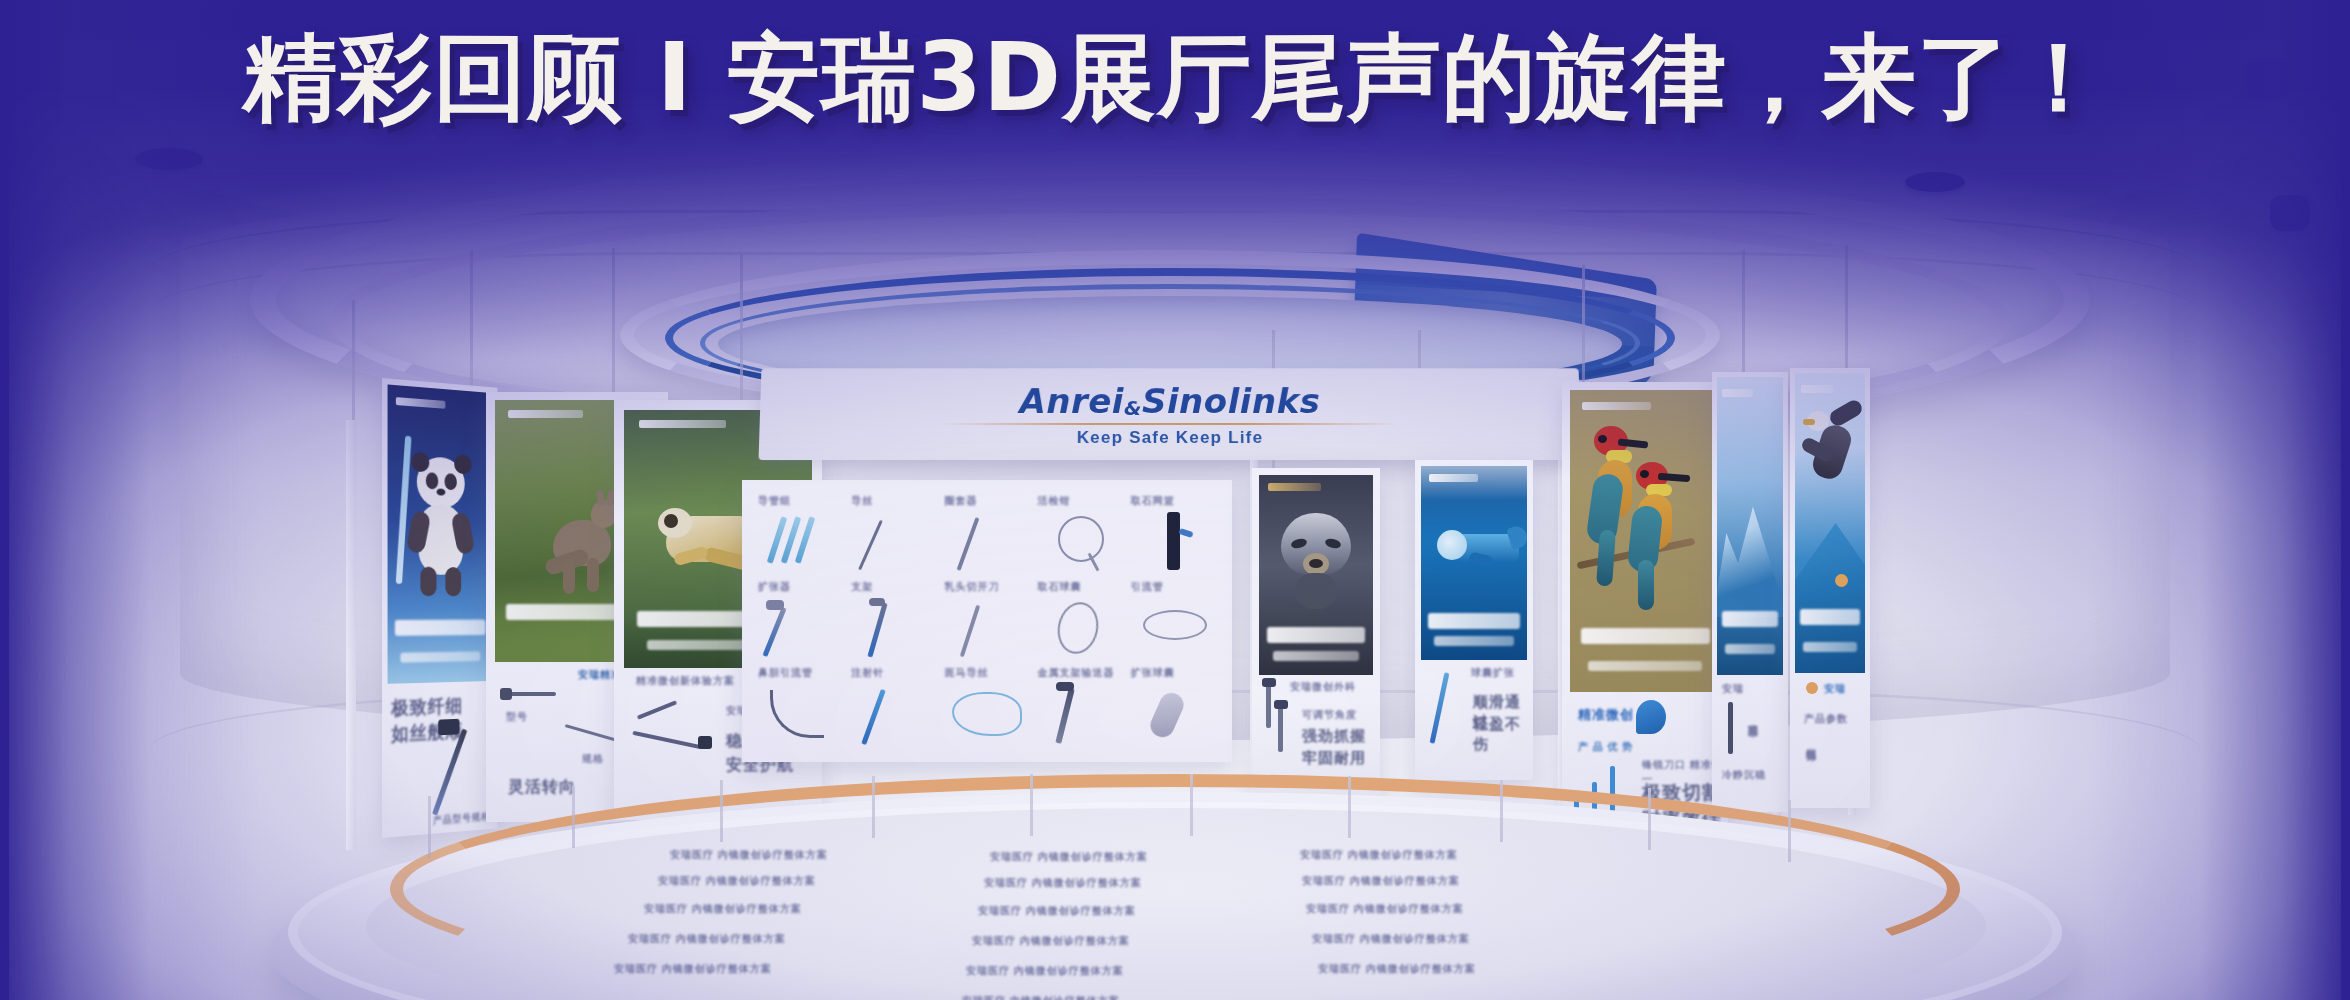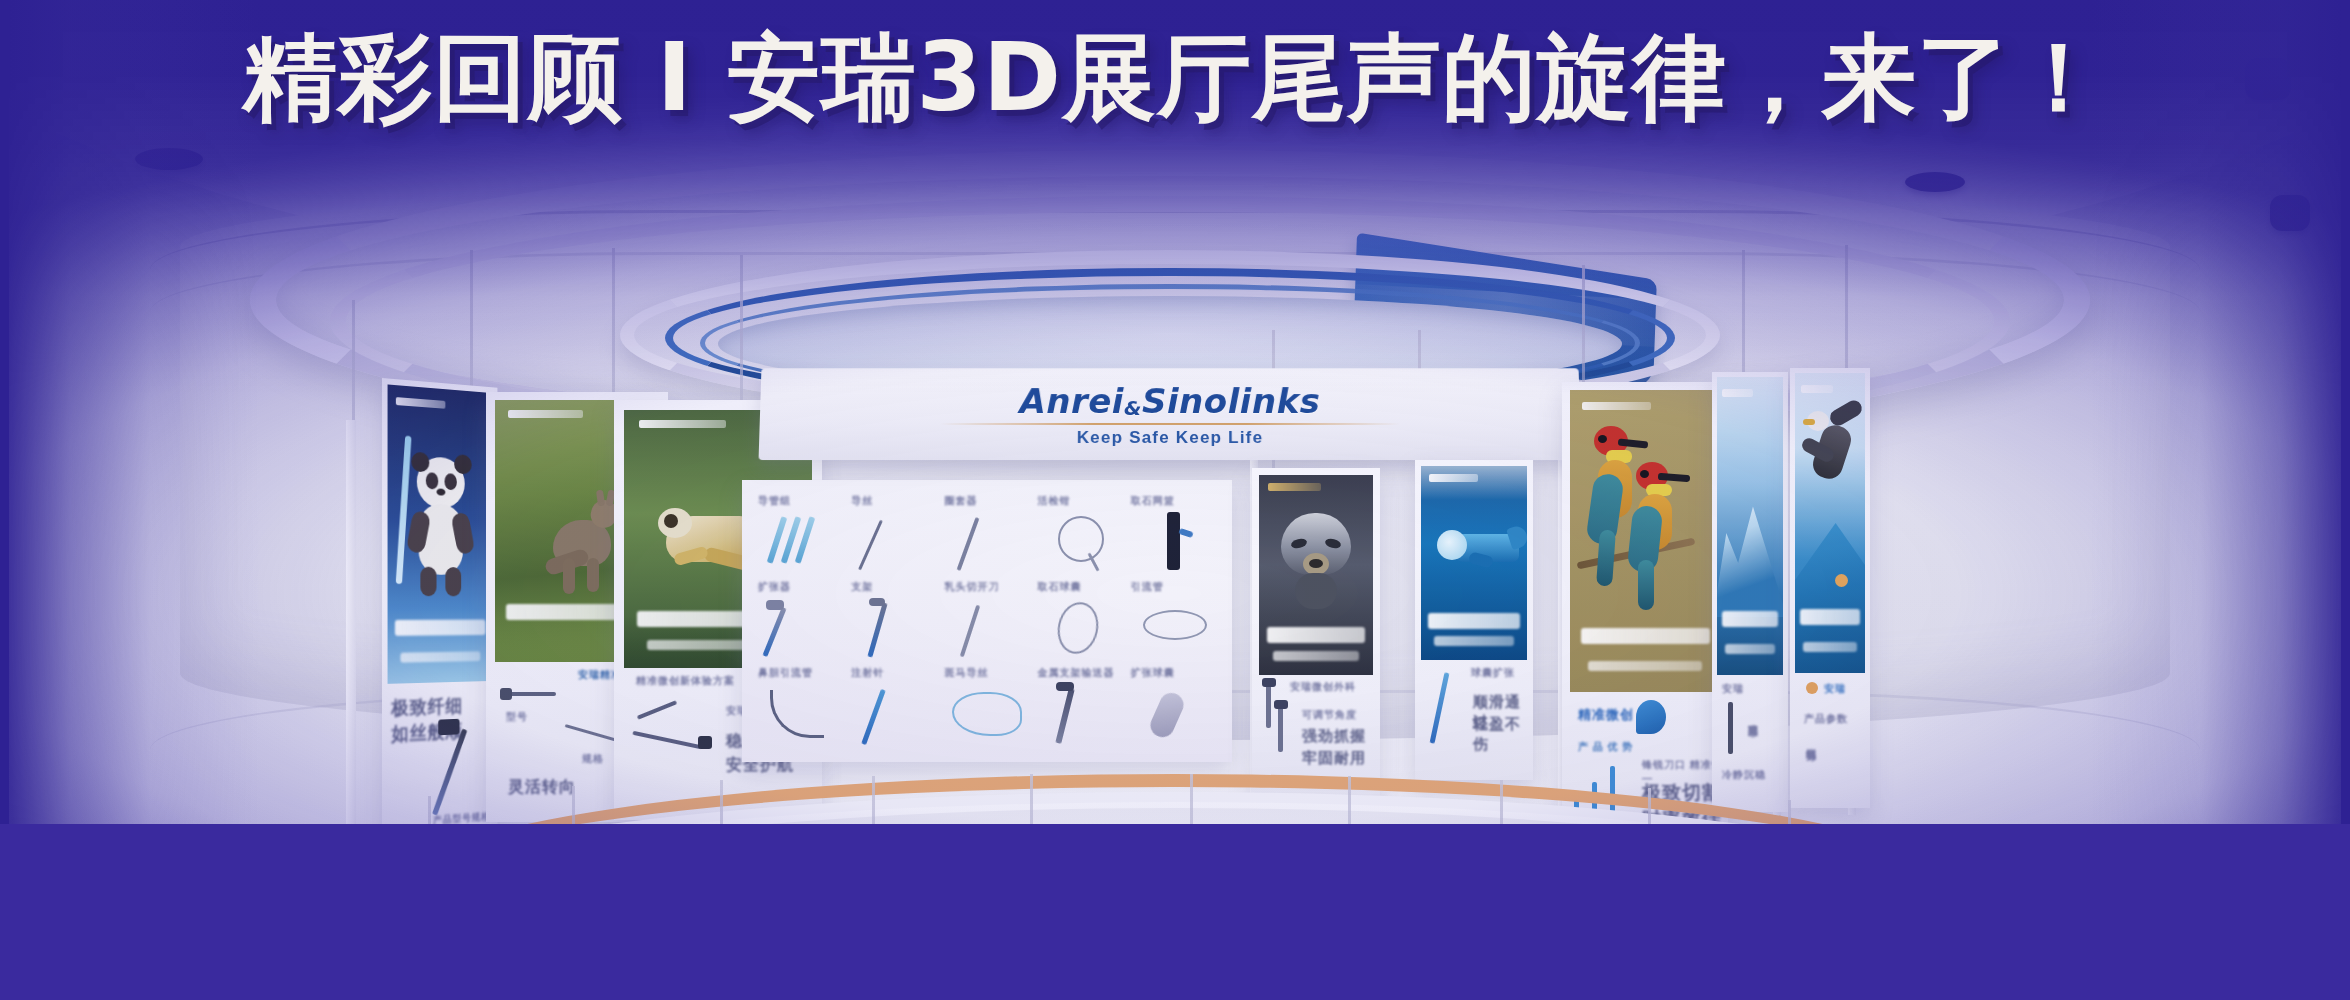--- a/index.html
+++ b/index.html
@@ -1,20 +1,20 @@
 <!DOCTYPE html>
 <html><head>
 <meta charset="utf-8">
 <style>
   * { margin:0; padding:0; box-sizing:border-box; }
   html,body { width:2350px; height:1000px; overflow:hidden; background:#3a2a9e; }
   body { font-family:"Liberation Sans","DejaVu Sans",sans-serif; }
 
   #banner{
-    position:relative; width:2350px; height:824px; overflow:hidden;
+    position:relative; width:2350px; height:1000px; overflow:hidden;
     background:#b91c1c;
   }
 
   
   .scene{ position:absolute; inset:0; overflow:hidden; }
 
   
   .room-bg{
     position:absolute; left:0; top:0; width:2350px; height:1000px;
     background:

